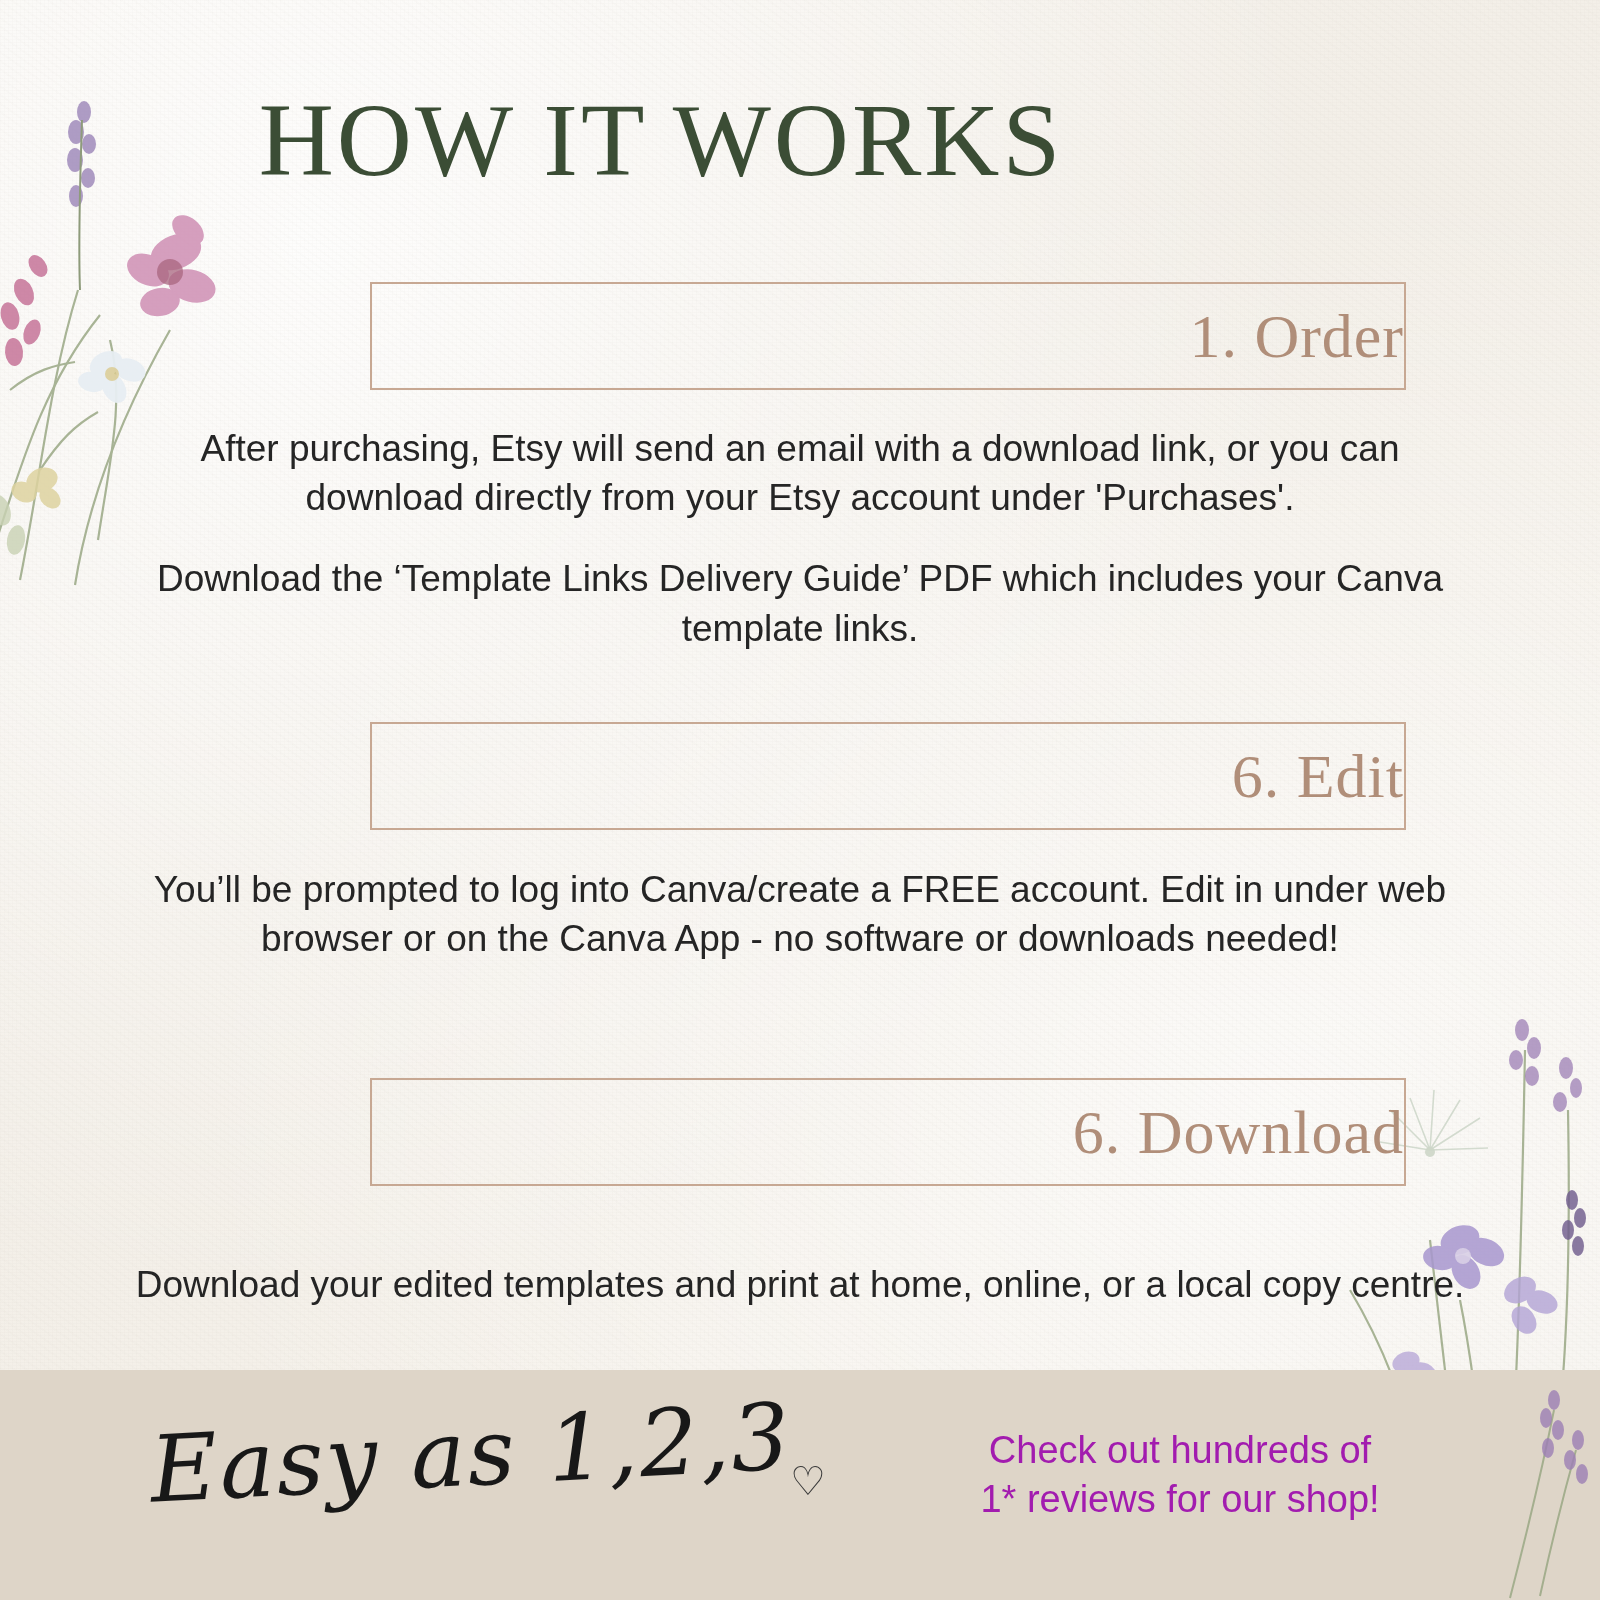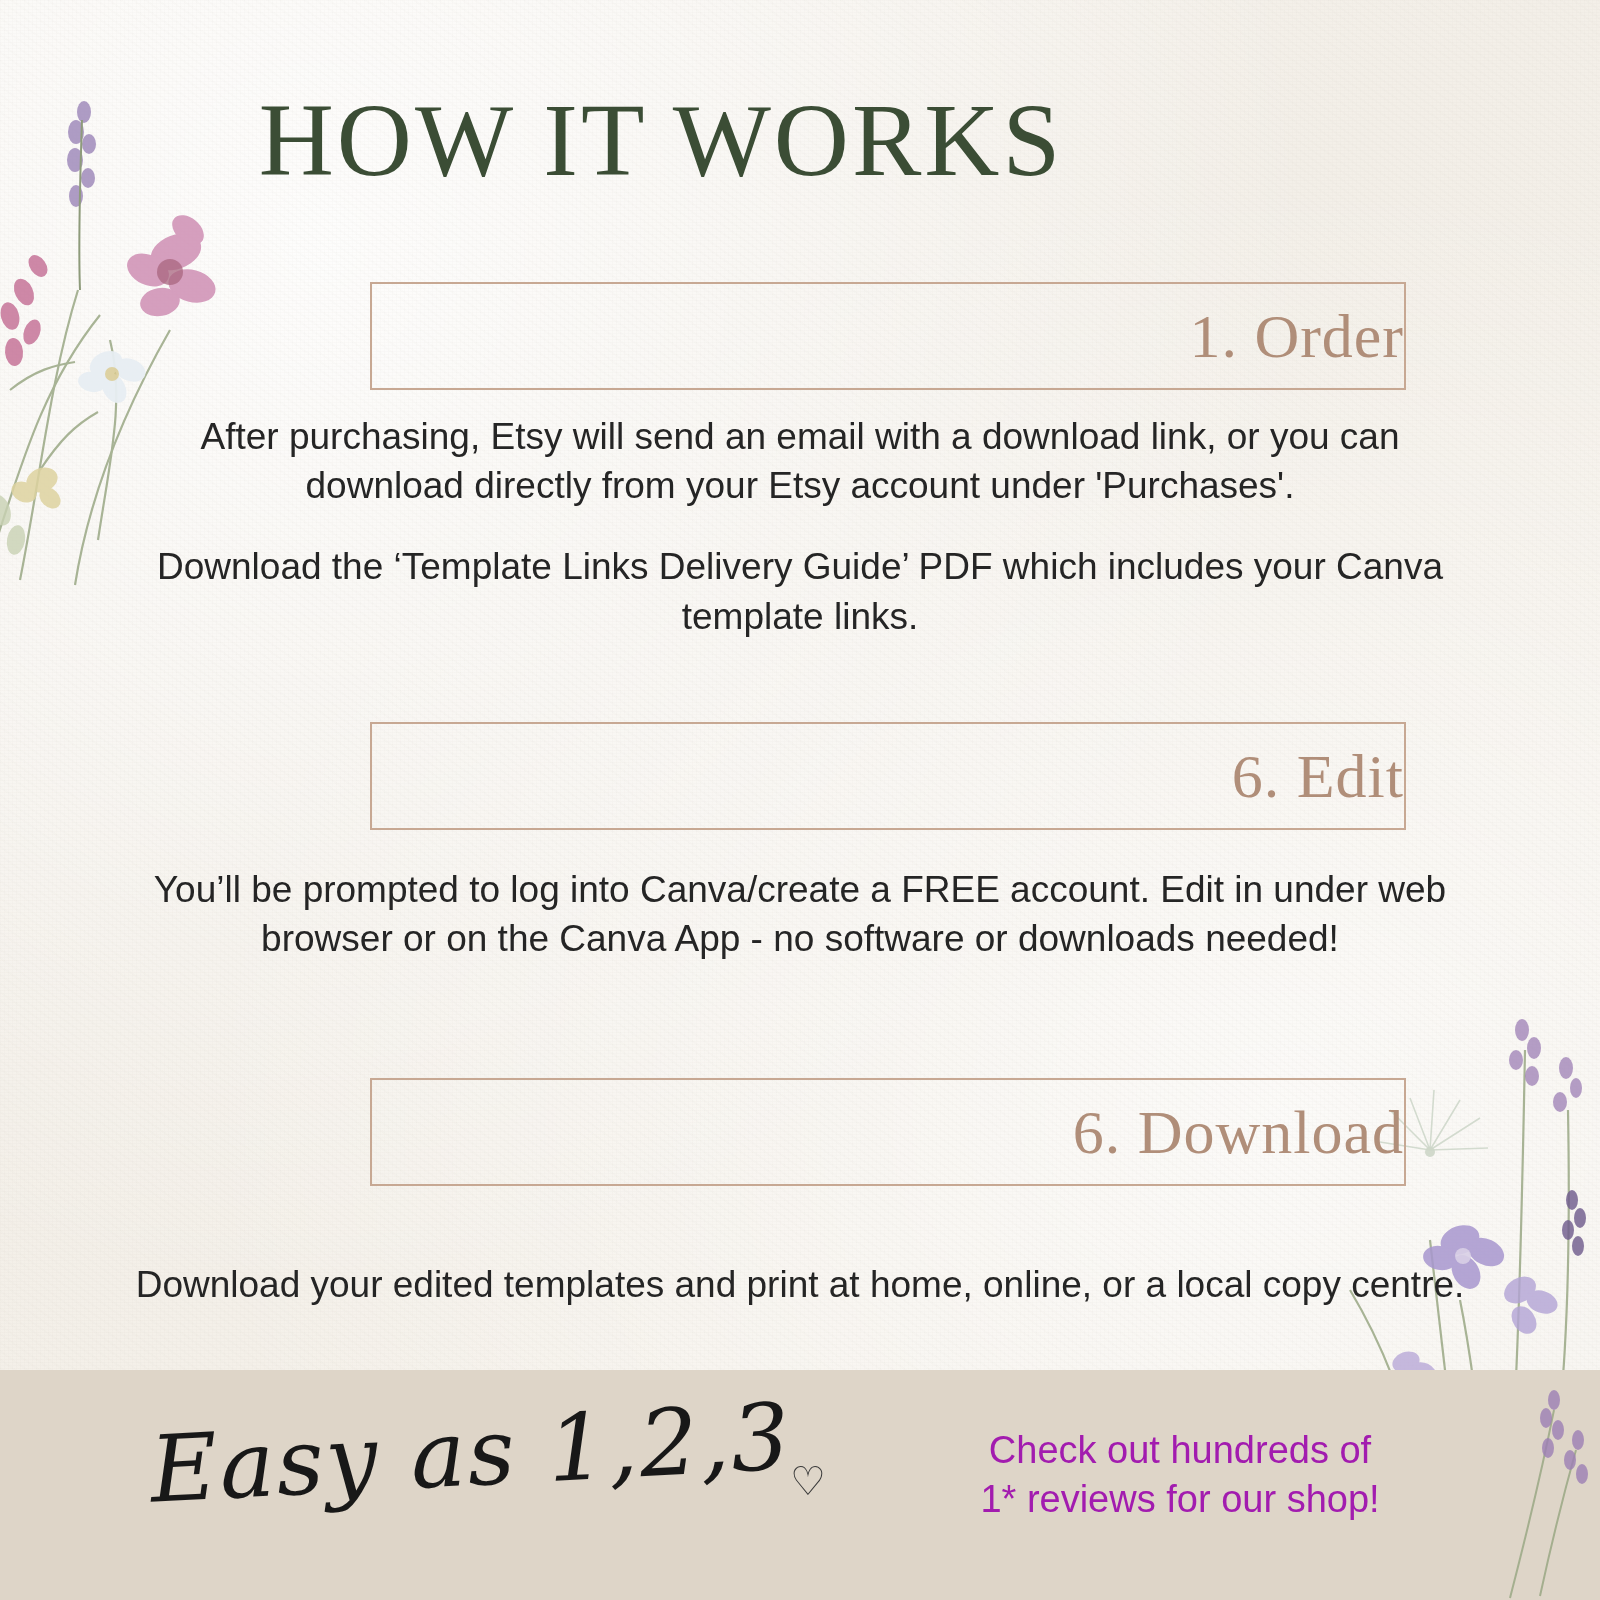--- a/index.html
+++ b/index.html
@@ -75,21 +75,21 @@
     left: 130px;
     width: 1340px;
     text-align: center;
     color: #252525;
     font-size: 37px;
     line-height: 1.33;
     font-family: "Liberation Sans", sans-serif;
   }
   .body-text p { margin: 0; }
   .body-text p + p { margin-top: 32px; }
-  #text1 { top: 412px; }
+  #text1 { top: 424px; }
   #text2 { top: 865px; }
   #text3 { top: 1260px; }
 
   .footer {
     position: absolute;
     left: 0;
     bottom: 0;
     width: 1600px;
     height: 230px;
     background: #ded5c8;

